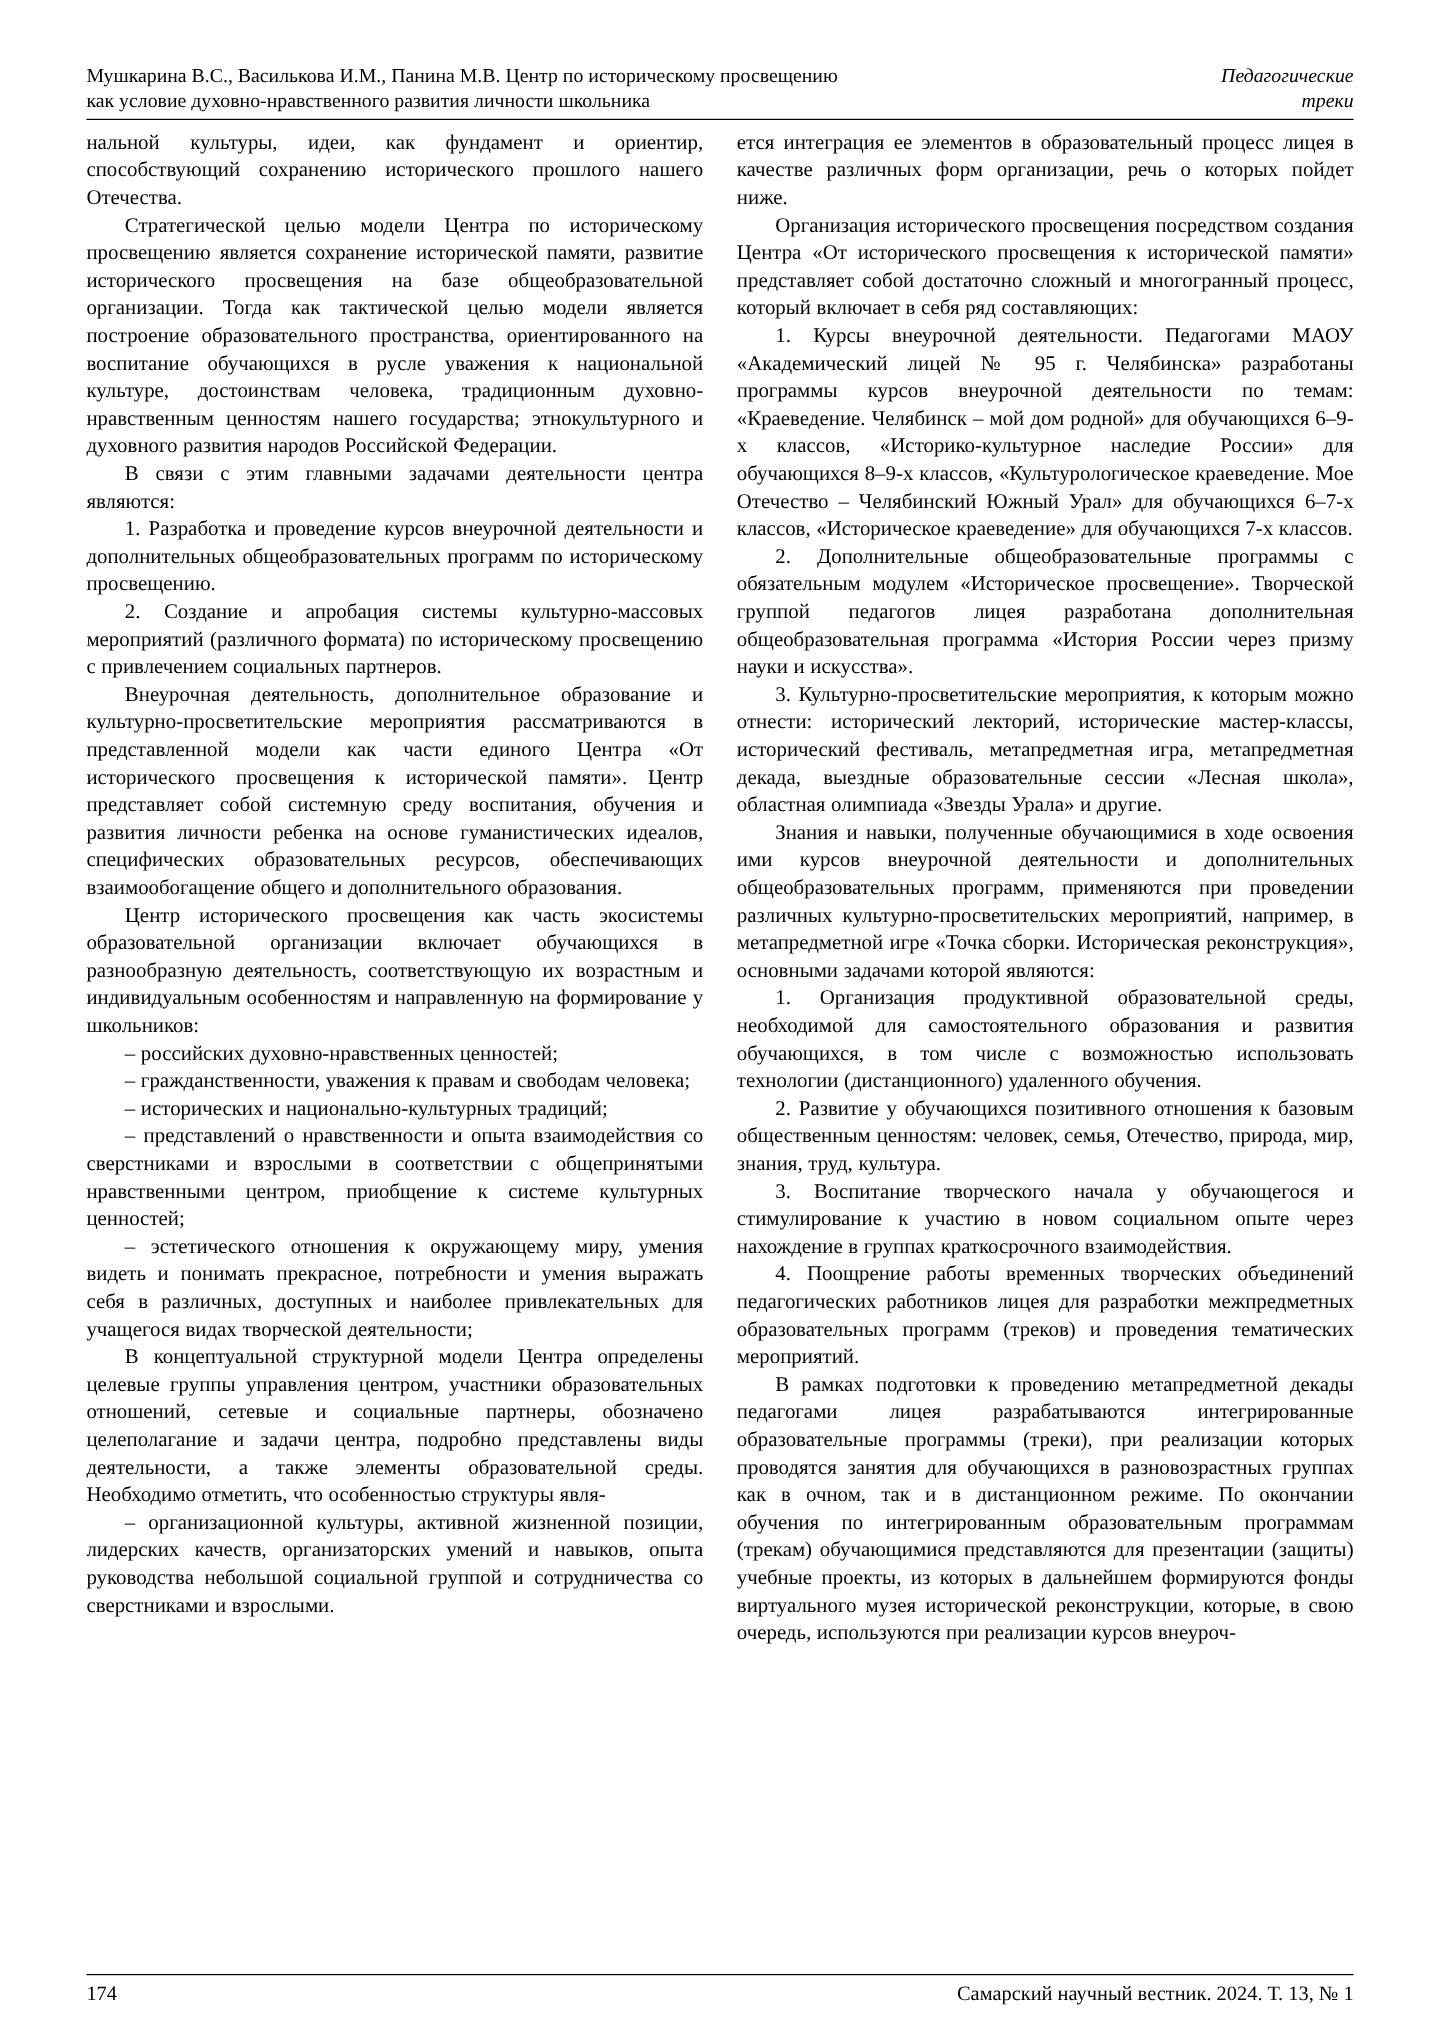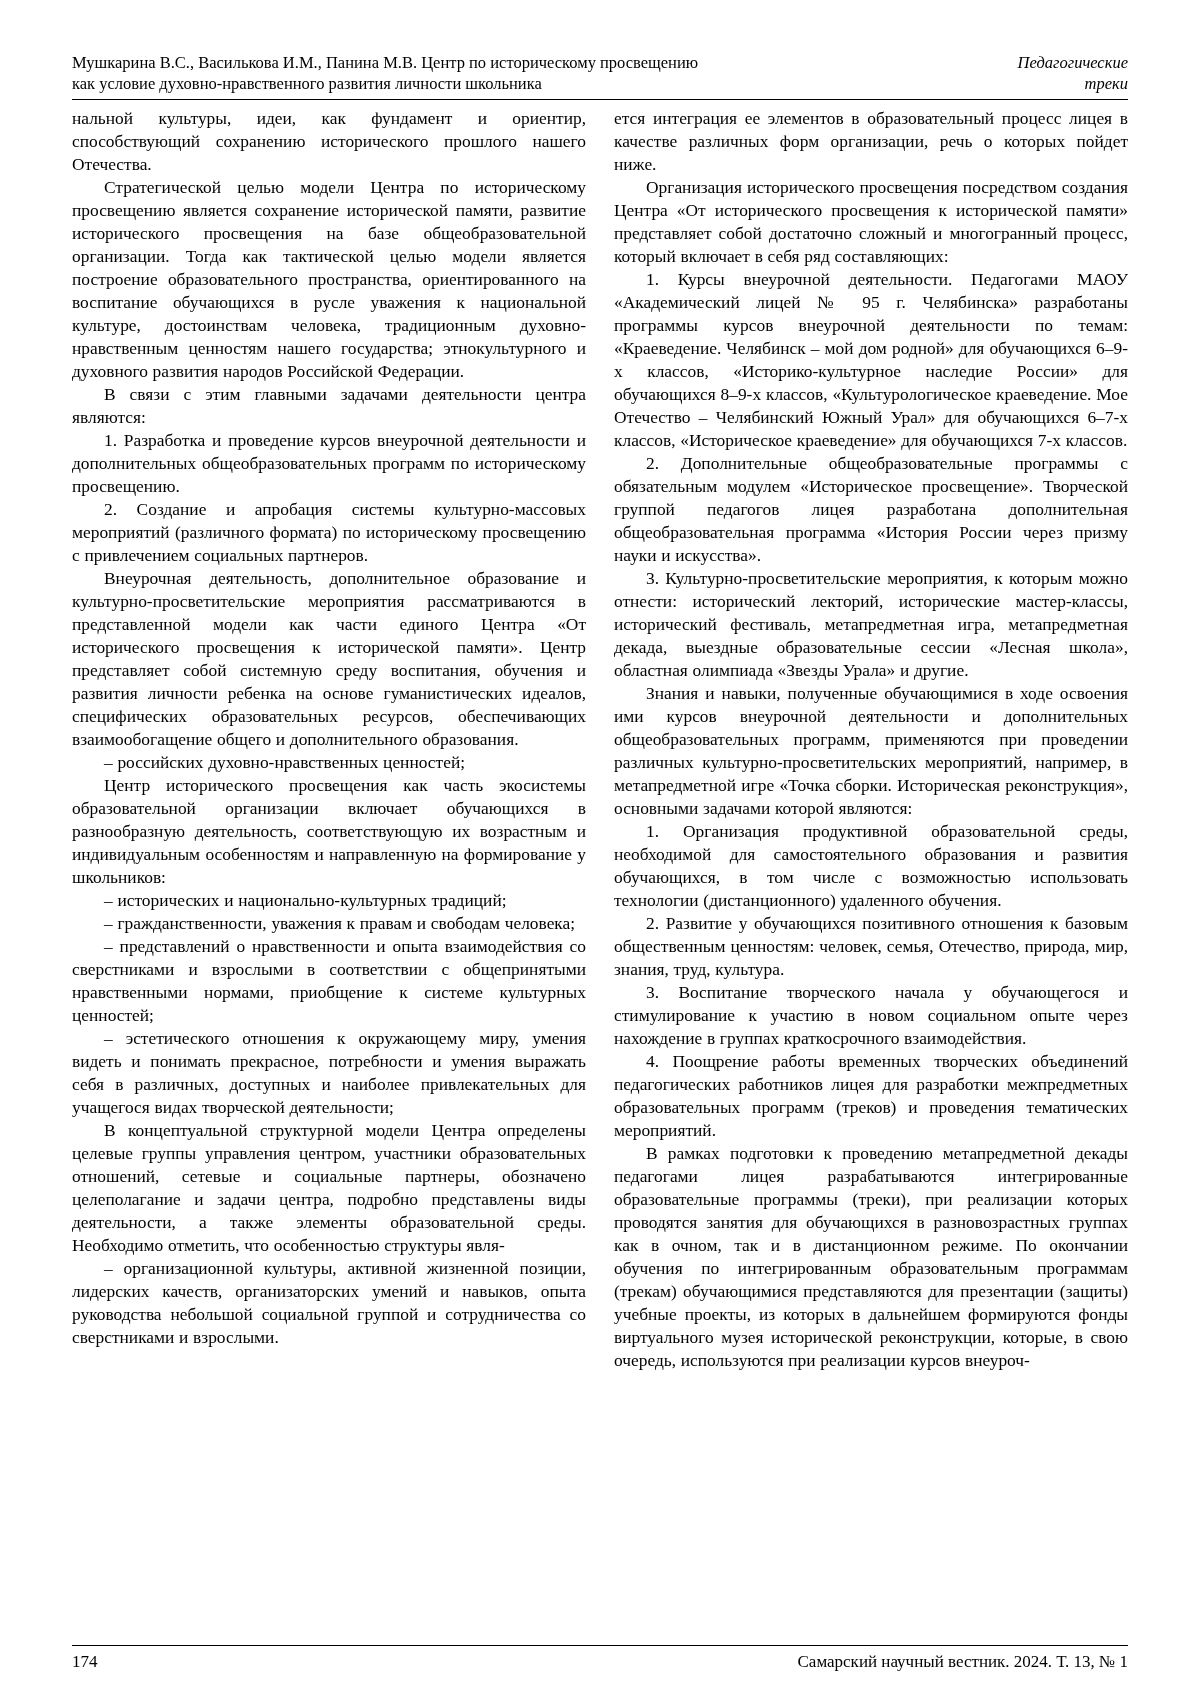--- a/index.html
+++ b/index.html
@@ -83,25 +83,25 @@
   <hr class="rule">
 
   <main class="columns">
     <section class="col">
         <p>нальной культуры, идеи, как фундамент и ориентир, способствующий сохранению исторического прошлого нашего Отечества.</p>
         <p>Стратегической целью модели Центра по историческому просвещению является сохранение исторической памяти, развитие исторического просвещения на базе общеобразовательной организации. Тогда как тактической целью модели является построение образовательного пространства, ориентированного на воспитание обучающихся в русле уважения к национальной культуре, достоинствам человека, традиционным духовно-нравственным ценностям нашего государства; этнокультурного и духовного развития народов Российской Федерации.</p>
         <p>В связи с этим главными задачами деятельности центра являются:</p>
         <p>1. Разработка и проведение курсов внеурочной деятельности и дополнительных общеобразовательных программ по историческому просвещению.</p>
         <p>2. Создание и апробация системы культурно-массовых мероприятий (различного формата) по историческому просвещению с привлечением социальных партнеров.</p>
         <p>Внеурочная деятельность, дополнительное образование и культурно-просветительские мероприятия рассматриваются в представленной модели как части единого Центра «От исторического просвещения к исторической памяти». Центр представляет собой системную среду воспитания, обучения и развития личности ребенка на основе гуманистических идеалов, специфических образовательных ресурсов, обеспечивающих взаимообогащение общего и дополнительного образования.</p>
+        <p>Центр исторического просвещения как часть экосистемы образовательной организации включает обучающихся в разнообразную деятельность, соответствующую их возрастным и индивидуальным особенностям и направленную на формирование у школьников:</p>
         <p>– российских духовно-нравственных ценностей;</p>
-        <p>Центр исторического просвещения как часть экосистемы образовательной организации включает обучающихся в разнообразную деятельность, соответствующую их возрастным и индивидуальным особенностям и направленную на формирование у школьников:</p>
+        <p>– гражданственности, уважения к правам и свободам человека;</p>
         <p>– исторических и национально-культурных традиций;</p>
-        <p>– гражданственности, уважения к правам и свободам человека;</p>
-        <p>– представлений о нравственности и опыта взаимодействия со сверстниками и взрослыми в соответствии с общепринятыми нравственными нормами, приобщение к системе культурных ценностей;</p>
+        <p>– представлений о нравственности и опыта взаимодействия со сверстниками и взрослыми в соответствии с общепринятыми нравственными центром, приобщение к системе культурных ценностей;</p>
         <p>– эстетического отношения к окружающему миру, умения видеть и понимать прекрасное, потребности и умения выражать себя в различных, доступных и наиболее привлекательных для учащегося видах творческой деятельности;</p>
         <p>В концептуальной структурной модели Центра определены целевые группы управления центром, участники образовательных отношений, сетевые и социальные партнеры, обозначено целеполагание и задачи центра, подробно представлены виды деятельности, а также элементы образовательной среды. Необходимо отметить, что особенностью структуры явля-</p>
         <p>– организационной культуры, активной жизненной позиции, лидерских качеств, организаторских умений и навыков, опыта руководства небольшой социальной группой и сотрудничества со сверстниками и взрослыми.</p>
       </section>
     <section class="col">
         <p>ется интеграция ее элементов в образовательный процесс лицея в качестве различных форм организации, речь о которых пойдет ниже.</p>
         <p>Организация исторического просвещения посредством создания Центра «От исторического просвещения к исторической памяти» представляет собой достаточно сложный и многогранный процесс, который включает в себя ряд составляющих:</p>
         <p>1. Курсы внеурочной деятельности. Педагогами МАОУ «Академический лицей № 95 г. Челябинска» разработаны программы курсов внеурочной деятельности по темам: «Краеведение. Челябинск – мой дом родной» для обучающихся 6–9-х классов, «Историко-культурное наследие России» для обучающихся 8–9-х классов, «Культурологическое краеведение. Мое Отечество – Челябинский Южный Урал» для обучающихся 6–7-х классов, «Историческое краеведение» для обучающихся 7-х классов.</p>
         <p>2. Дополнительные общеобразовательные программы с обязательным модулем «Историческое просвещение». Творческой группой педагогов лицея разработана дополнительная общеобразовательная программа «История России через призму науки и искусства».</p>
         <p>3. Культурно-просветительские мероприятия, к которым можно отнести: исторический лекторий, исторические мастер-классы, исторический фестиваль, метапредметная игра, метапредметная декада, выездные образовательные сессии «Лесная школа», областная олимпиада «Звезды Урала» и другие.</p>

